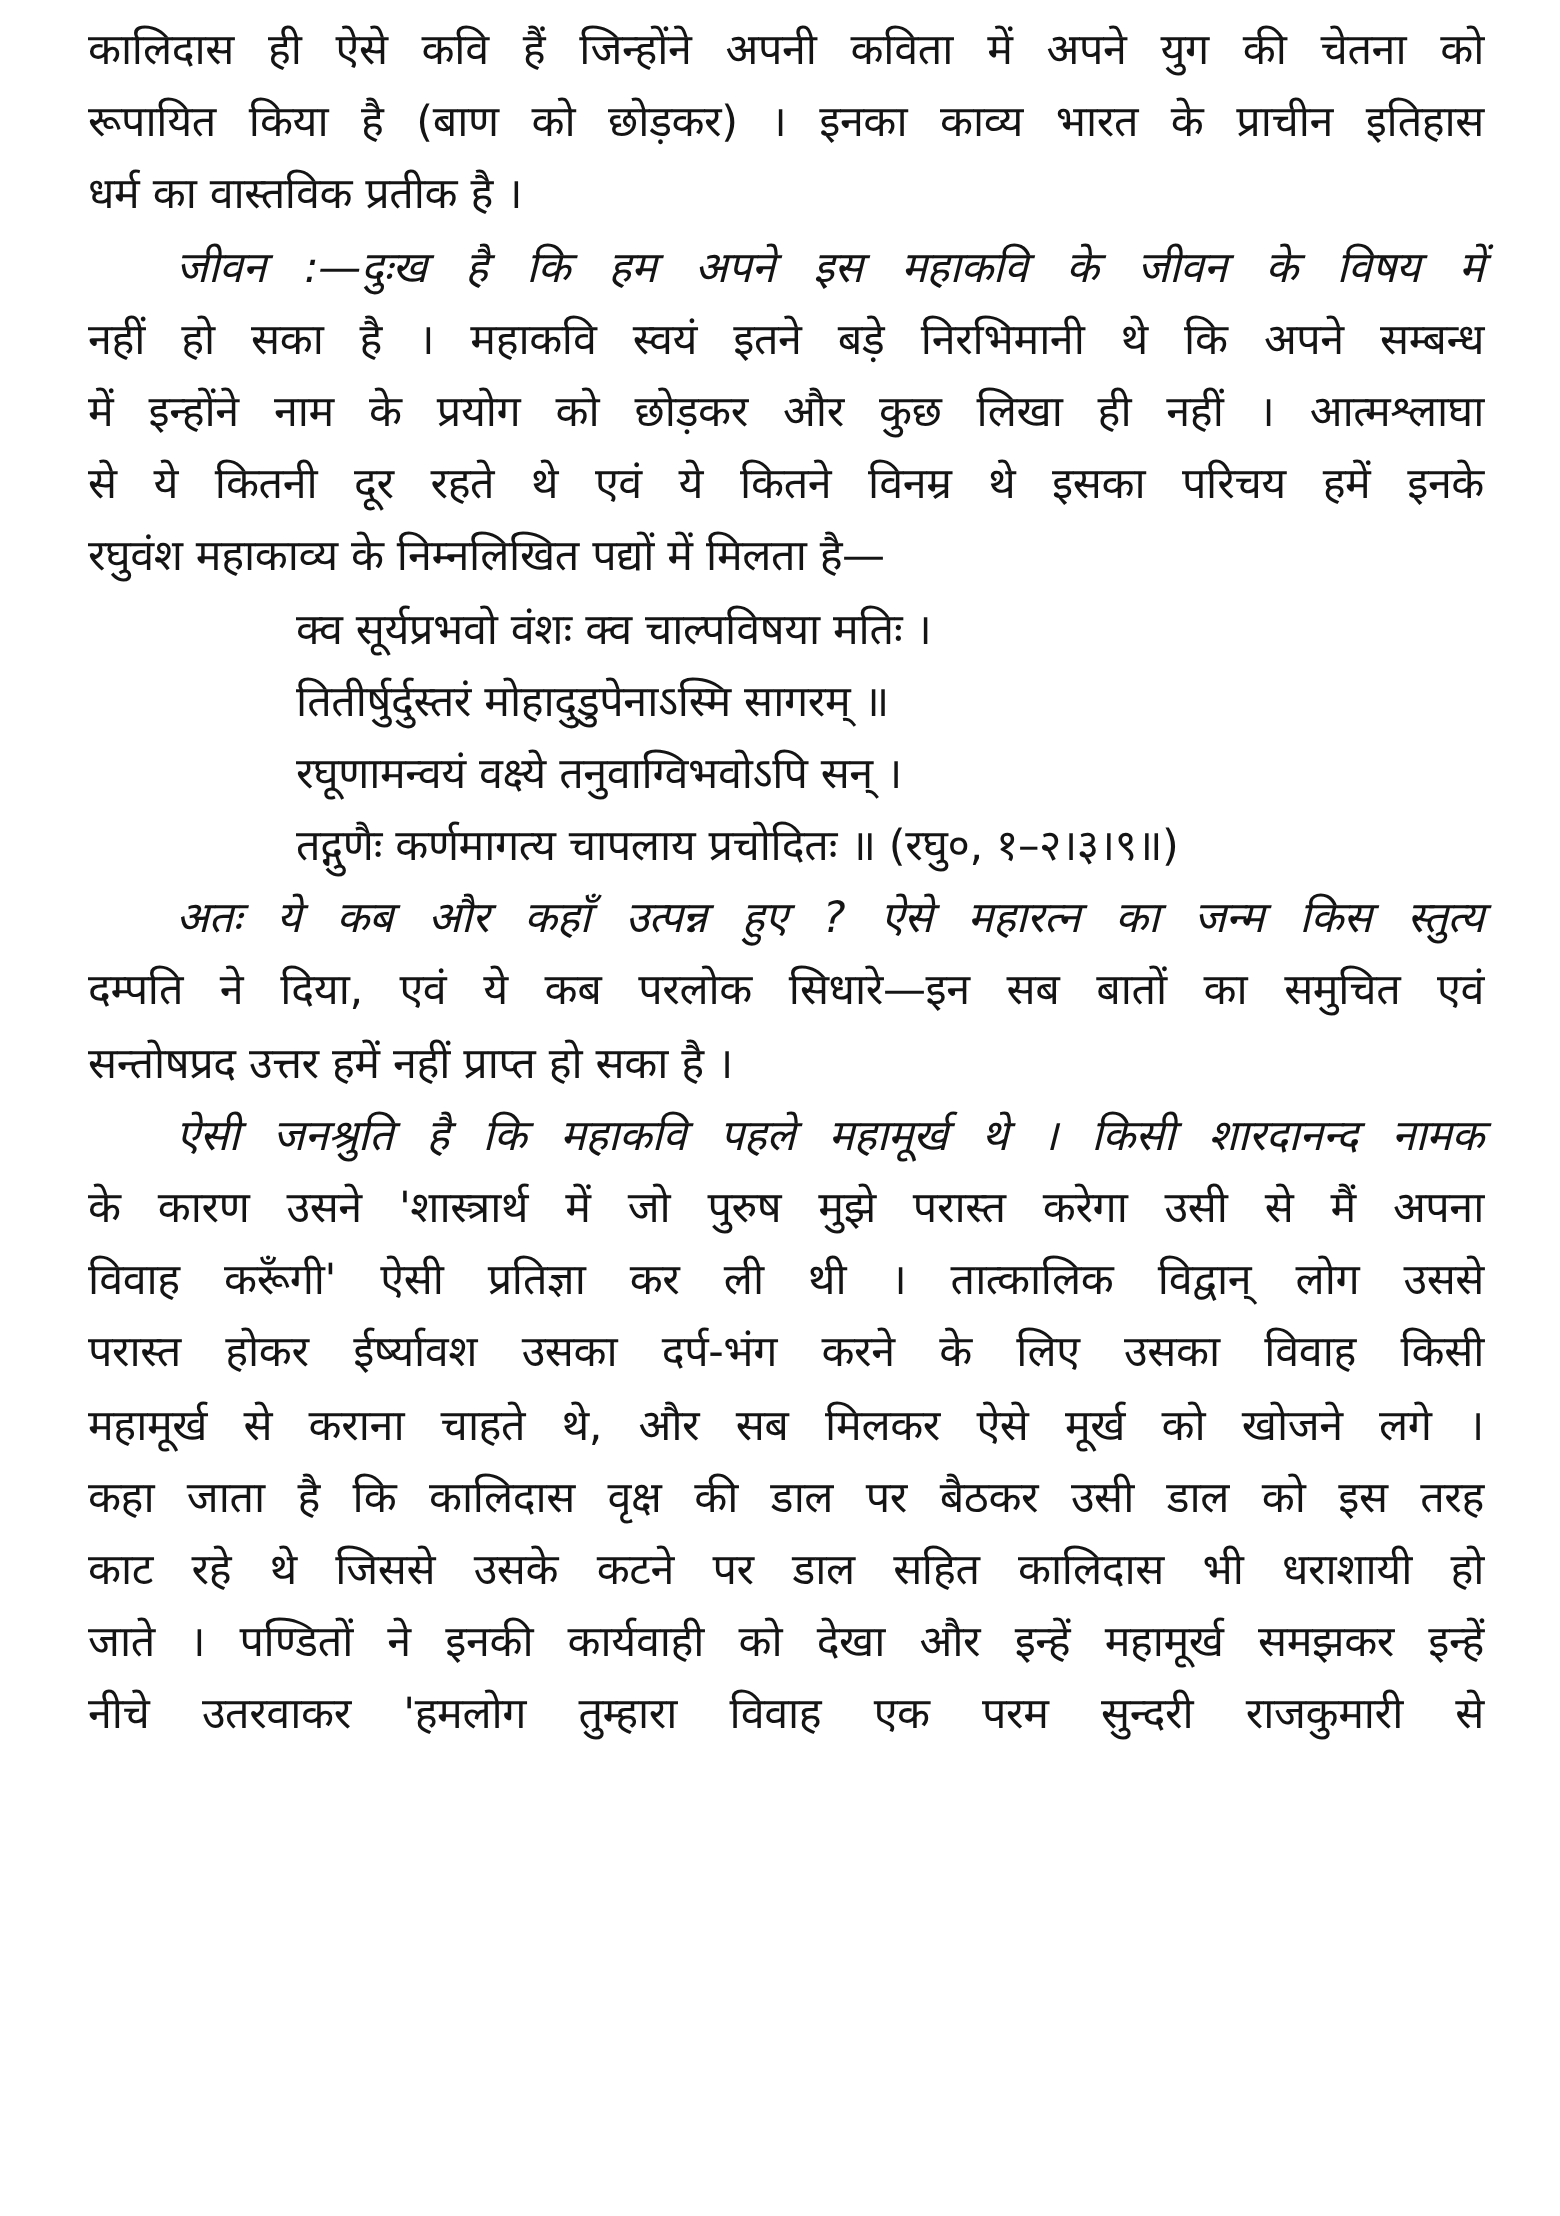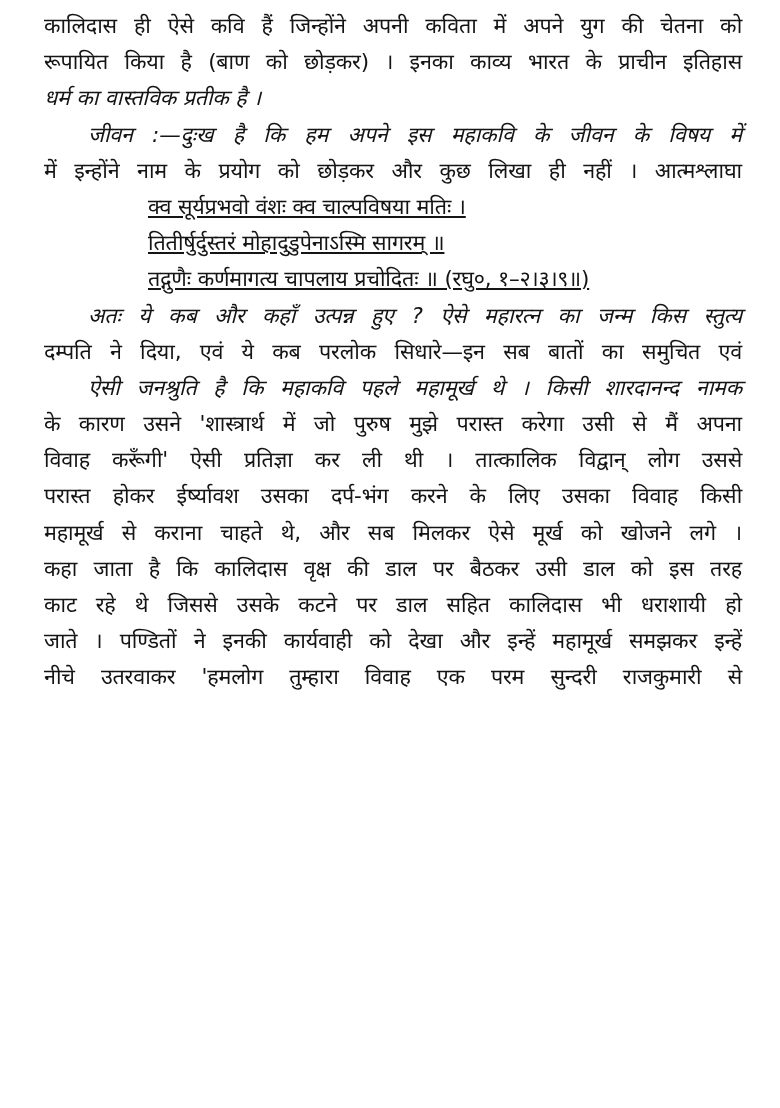--- a/index.html
+++ b/index.html
@@ -1,50 +1,55 @@
 <!DOCTYPE html>
 <html><head>
   <meta charset="utf-8">
   <style>
     html, body { margin: 0; padding: 0; background: #ffffff; }
     body { width: 780px; height: 1108px; overflow: hidden; position: relative;
       font-family: "DejaVu Sans", sans-serif; color: #141414; }
     .page { position: absolute; left: 44px; top: 8px; width: 698px; }
     .line { height: 36.2px; line-height: 36.2px; font-size: 21.5px; white-space: nowrap;
       text-align: justify; text-align-last: justify; letter-spacing: -0.2px; font-weight: 500; }
-    .line.last { text-align-last: left; font-style: italic; }
+    .line.last { text-align-last: left; }
     .indent { padding-left: 44px; font-style: italic; }
-    .verse { padding-left: 104px; text-align-last: left; text-decoration: underline; }
+    .verse { padding-left: 104px; text-align-last: left; }
     .verse.wide { text-align-last: left; }
   </style>
 </head>
 <body>
 
 <div class="page">
 
   <div>
     <div class="line">कालिदास ही ऐसे कवि हैं जिन्होंने अपनी कविता में अपने युग की चेतना को</div>
     <div class="line">रूपायित किया है (बाण को छोड़कर) । इनका काव्य भारत के प्राचीन इतिहास</div>
     <div class="line last">धर्म का वास्तविक प्रतीक है ।</div>
   </div>
 
   <div>
     <div class="line indent">जीवन :—दुःख है कि हम अपने इस महाकवि के जीवन के विषय में</div>
+    <div class="line">नहीं हो सका है । महाकवि स्वयं इतने बड़े निरभिमानी थे कि अपने सम्बन्ध</div>
     <div class="line">में इन्होंने नाम के प्रयोग को छोड़कर और कुछ लिखा ही नहीं । आत्मश्लाघा</div>
+    <div class="line">से ये कितनी दूर रहते थे एवं ये कितने विनम्र थे इसका परिचय हमें इनके</div>
+    <div class="line last">रघुवंश महाकाव्य के निम्नलिखित पद्यों में मिलता है—</div>
   </div>
 
   <div>
     <div class="line verse">क्व सूर्यप्रभवो वंशः क्व चाल्पविषया मतिः ।</div>
     <div class="line verse">तितीर्षुर्दुस्तरं मोहादुडुपेनाऽस्मि सागरम् ॥</div>
+    <div class="line verse">रघूणामन्वयं वक्ष्ये तनुवाग्विभवोऽपि सन् ।</div>
     <div class="line verse wide">तद्गुणैः कर्णमागत्य चापलाय प्रचोदितः ॥ (रघु०, १–२।३।९॥)</div>
   </div>
 
   <div>
     <div class="line indent">अतः ये कब और कहाँ उत्पन्न हुए ? ऐसे महारत्न का जन्म किस स्तुत्य</div>
     <div class="line">दम्पति ने दिया, एवं ये कब परलोक सिधारे—इन सब बातों का समुचित एवं</div>
+    <div class="line last">सन्तोषप्रद उत्तर हमें नहीं प्राप्त हो सका है ।</div>
   </div>
 
   <div>
     <div class="line indent">ऐसी जनश्रुति है कि महाकवि पहले महामूर्ख थे । किसी शारदानन्द नामक</div>
     <div class="line">के कारण उसने 'शास्त्रार्थ में जो पुरुष मुझे परास्त करेगा उसी से मैं अपना</div>
     <div class="line">विवाह करूँगी' ऐसी प्रतिज्ञा कर ली थी । तात्कालिक विद्वान् लोग उससे</div>
     <div class="line">परास्त होकर ईर्ष्यावश उसका दर्प-भंग करने के लिए उसका विवाह किसी</div>
     <div class="line">महामूर्ख से कराना चाहते थे, और सब मिलकर ऐसे मूर्ख को खोजने लगे ।</div>
     <div class="line">कहा जाता है कि कालिदास वृक्ष की डाल पर बैठकर उसी डाल को इस तरह</div>
     <div class="line">काट रहे थे जिससे उसके कटने पर डाल सहित कालिदास भी धराशायी हो</div>

